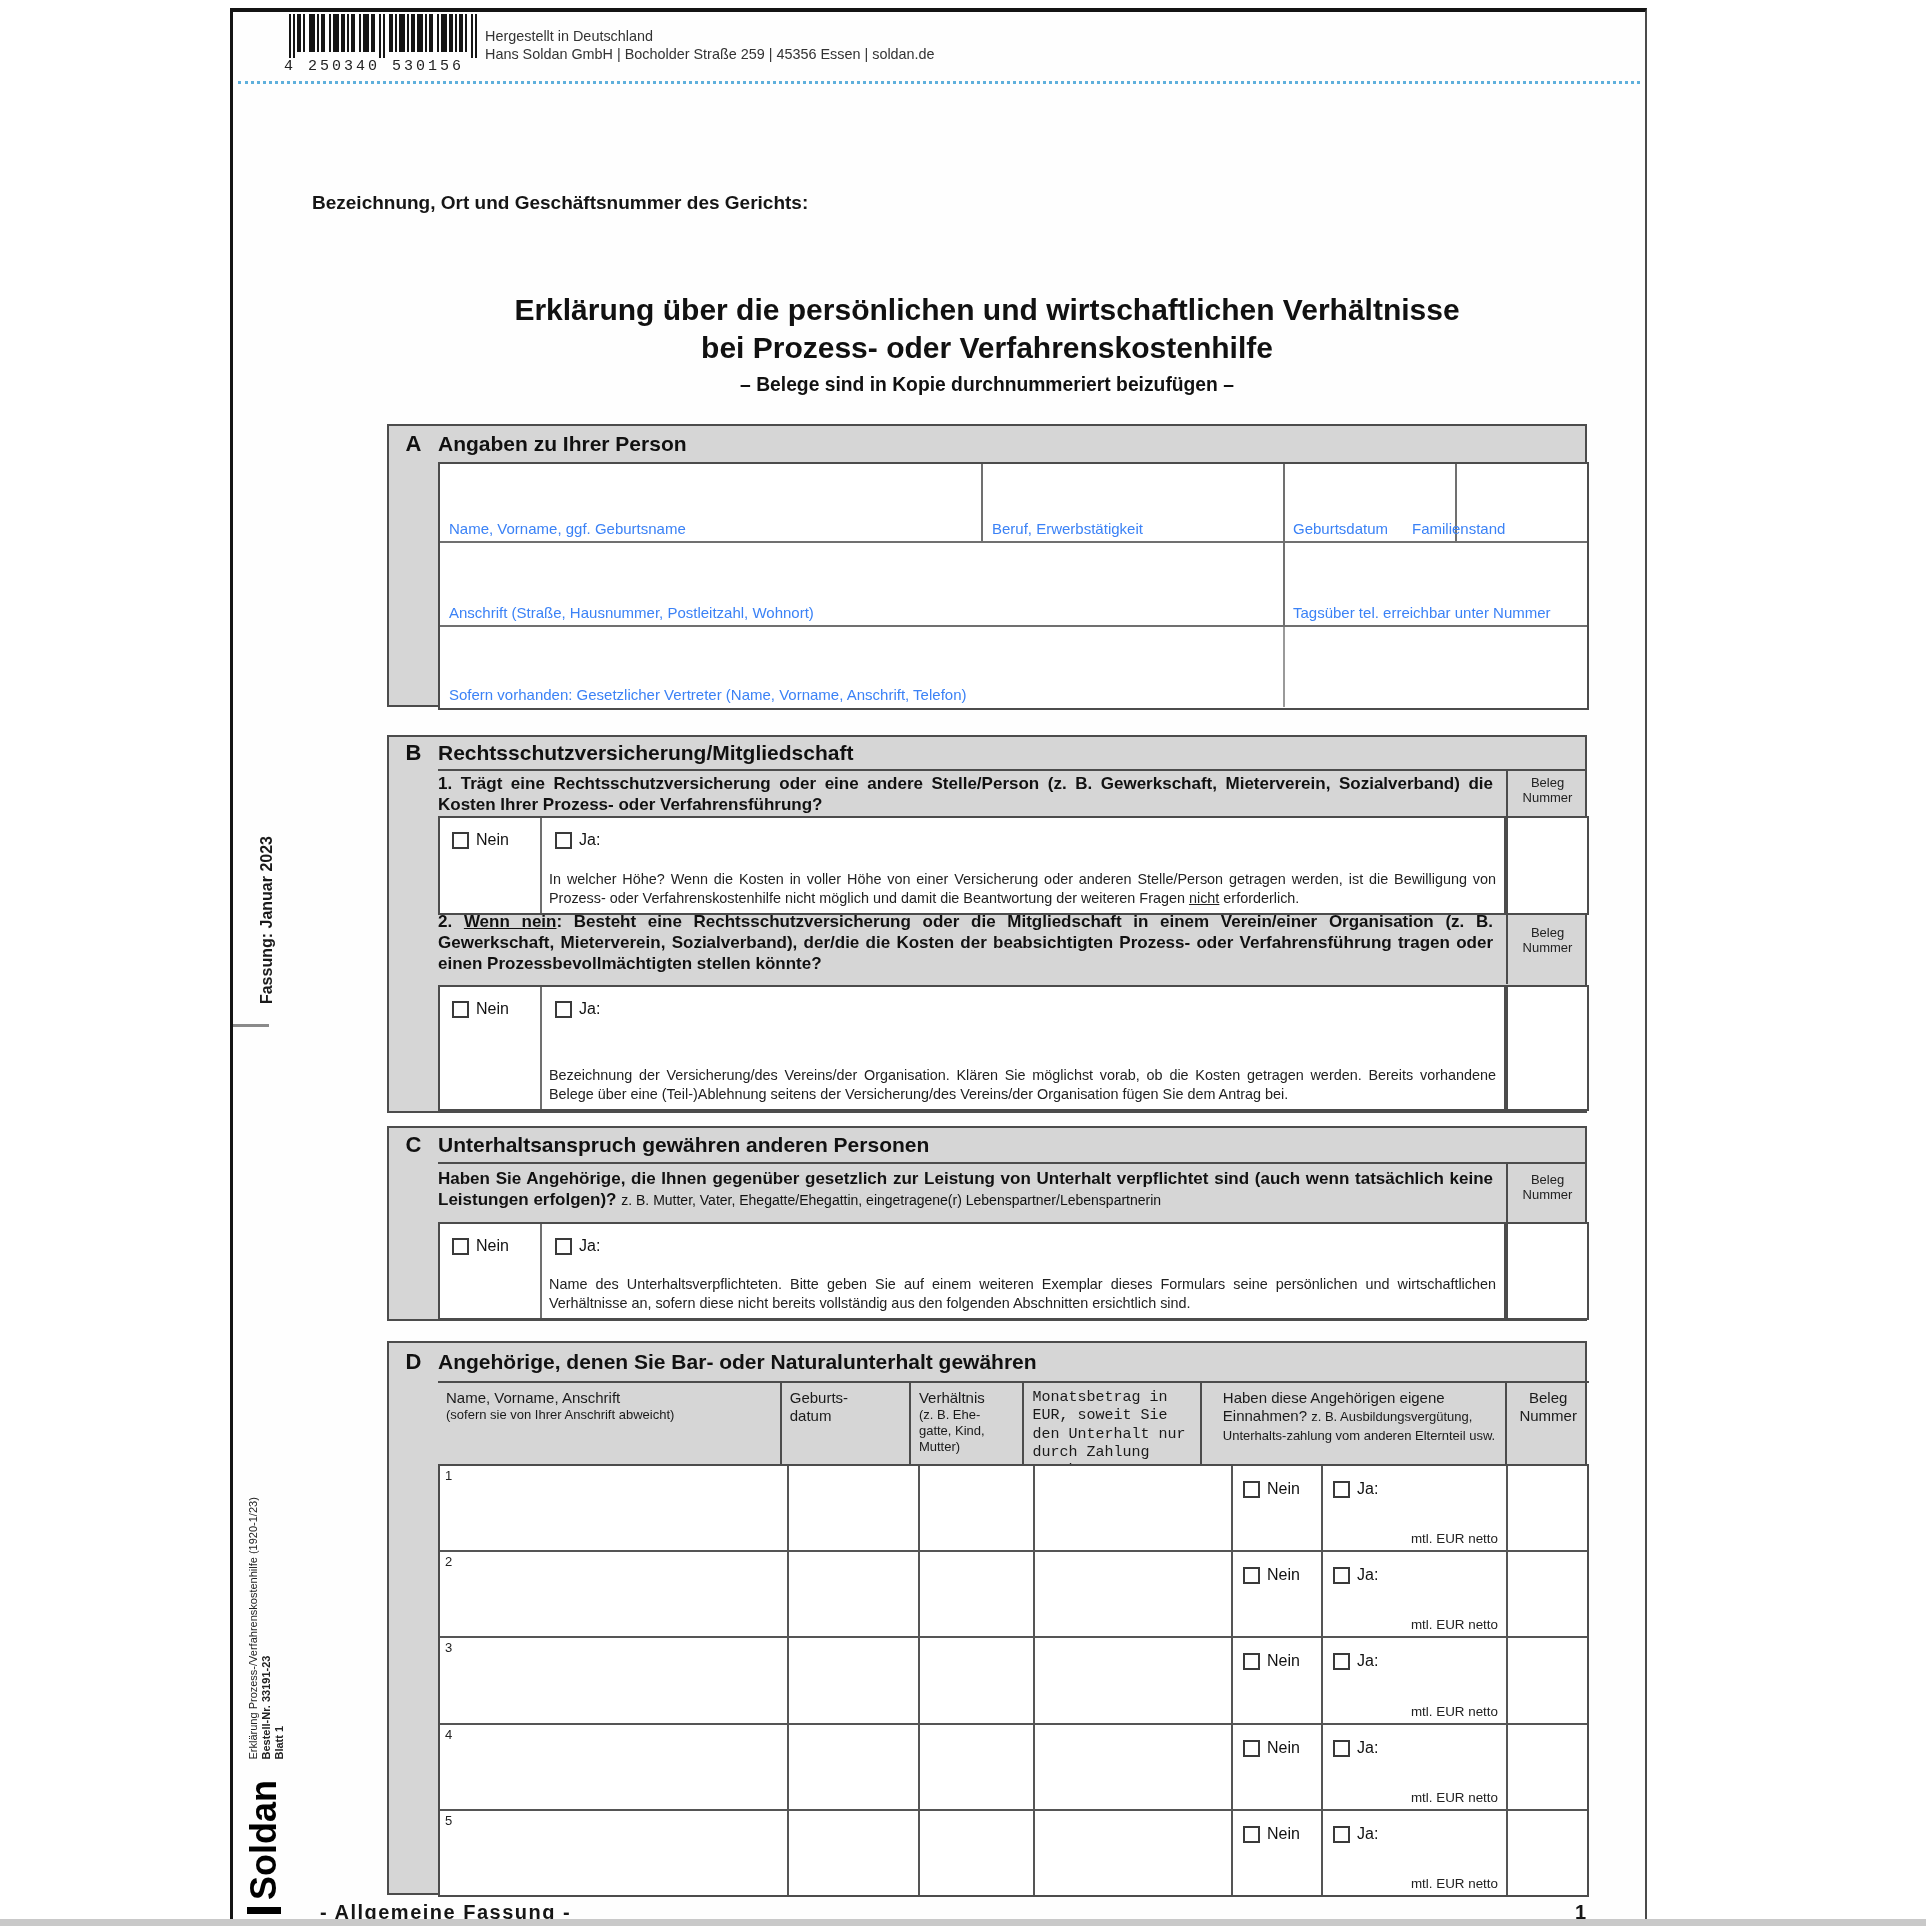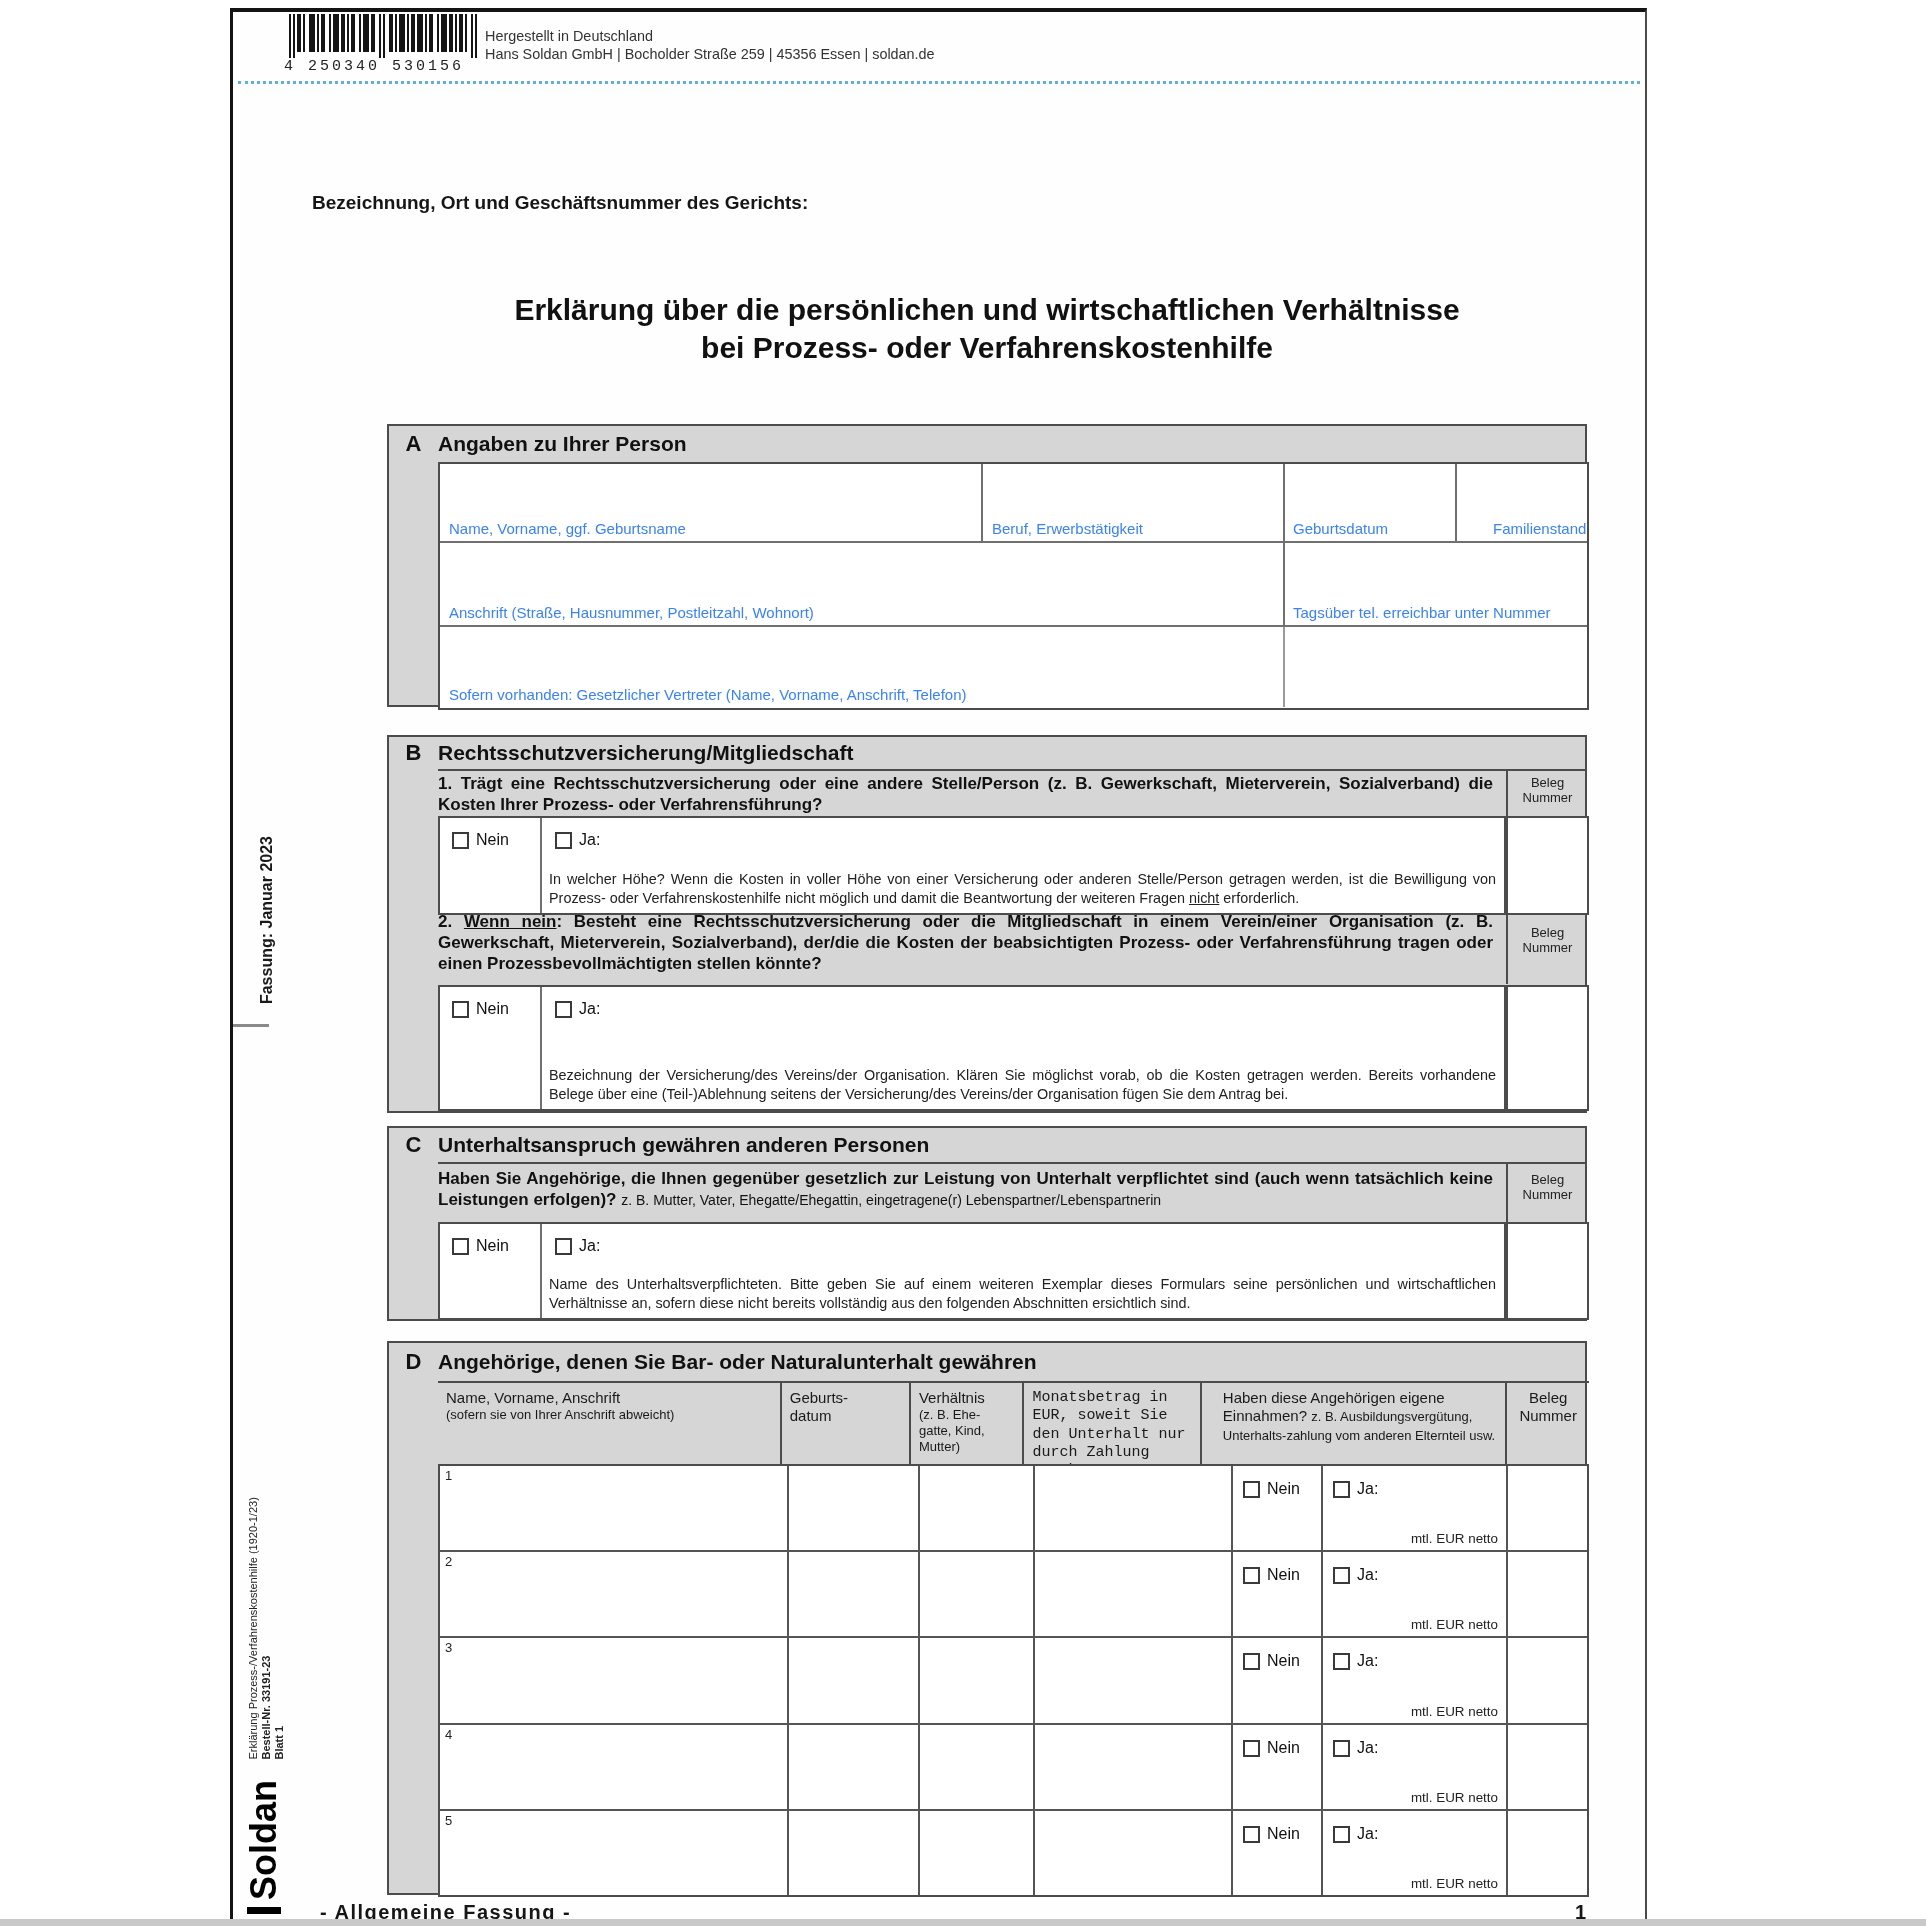--- a/index.html
+++ b/index.html
@@ -111,40 +111,41 @@
   <div class="mfr">
     <div>Hergestellt in Deutschland</div>
     <div>Hans Soldan GmbH | Bocholder Straße 259 | 45356 Essen | soldan.de</div>
   </div>
   <div class="dashes"></div>
 
   <div class="courtlbl">Bezeichnung, Ort und Geschäftsnummer des Gerichts:</div>
   <div class="titleblk">
     <div class="t1">Erklärung über die persönlichen und wirtschaftlichen Verhältnisse</div>
     <div class="t1">bei Prozess- oder Verfahrenskostenhilfe</div>
+    <div class="tsub">– Belege sind in Kopie durchnummeriert beizufügen –</div>
   </div>
 
   <div class="sec" style="top:412px;height:283px;">
     <div class="secbar" style="height:36px;">
       <div class="secletter">A</div>
       <div class="sectitle">Angaben zu Ihrer Person</div>
     </div>
     <div class="atable">
 
       <div class="arow" style="top:0;height:77px;border-bottom:2px solid #707070;">
         <div class="acell" style="left:0;width:541px;">
           <div class="alabel">Name, Vorname, ggf. Geburtsname</div>
         </div>
         <div class="acell" style="left:543px;width:300px;">
           <div class="alabel">Beruf, Erwerbstätigkeit</div>
         </div>
         <div class="acell" style="left:844px;width:171px;">
           <div class="alabel">Geburtsdatum</div>
         </div>
-        <div class="acell" style="left:1044px;width:138px;border-right:none;">
+        <div class="acell" style="left:963px;width:138px;border-right:none;">
           <div class="alabel">Familienstand</div>
         </div>
       </div>
 
       <div class="arow" style="top:79px;height:82px;border-bottom:2px solid #707070;">
         <div class="acell" style="left:0;width:843px;">
           <div class="alabel">Anschrift (Straße, Hausnummer, Postleitzahl, Wohnort)</div>
         </div>
         <div class="acell" style="left:844px;width:303px;border-right:none;">
           <div class="alabel">Tagsüber tel. erreichbar unter Nummer</div>

